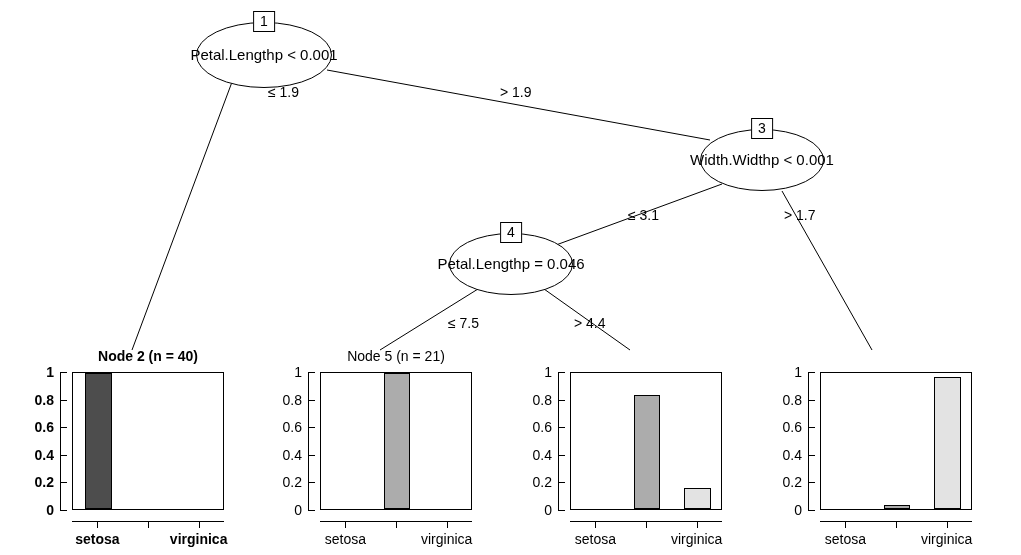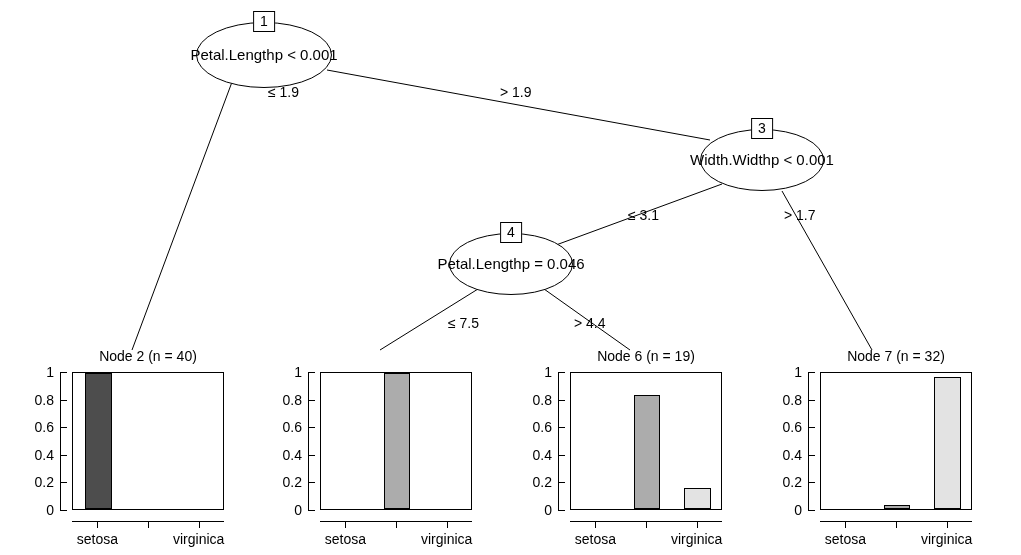--- a/index.html
+++ b/index.html
@@ -122,21 +122,21 @@
   <div id="edge-label-layer">
       <div class="edge-label" style="left: 224px; top: 84px; margin-left: 44px;">≤ 1.9</div>
       <div class="edge-label" style="left: 500px; top: 84px;">&gt; 1.9</div>
       <div class="edge-label" style="left: 628px; top: 207px;">≤ 3.1</div>
       <div class="edge-label" style="left: 784px; top: 207px;">&gt; 1.7</div>
       <div class="edge-label" style="left: 448px; top: 315px;">≤ 7.5</div>
       <div class="edge-label" style="left: 574px; top: 315px;">&gt; 4.4</div>
     </div>
 
   <div id="panel-layer">
-      <div class="panel" style="left: 0px; top: 0px; width: 1021px; height: 555px; pointer-events: none;">
+      <div class="panel" style="left: 0px; top: 0px; width: 1021px; height: 555px; pointer-events: none; font-weight: bold;">
         <div style="position: absolute; left: 72px; top: 348px; width: 152px; text-align: center; font-size: 14px; white-space: nowrap;">Node 2 (n = 40)</div>
         <div class="plotbox" style="left: 72px; top: 372px; width: 152px; height: 138px;">
           <div class="bars">
             <div class="bar" title="setosa: 1" style="left: 12.16px; width: 26.3467px; height: 136px; background: rgb(77, 77, 77);"></div>
           </div>
         </div>
         <div class="yaxis-line" style="left: 60px; top: 372px; height: 138px;"></div>
         <div class="ytick-mark" style="left: 60px; top: 372px; width: 7px;"></div>
         <div class="ytick-label" style="left: 16px; top: 372px; width: 38px;">1</div>
         <div class="ytick-mark" style="left: 60px; top: 399.6px; width: 7px;"></div>
@@ -150,20 +150,21 @@
         <div class="ytick-mark" style="left: 60px; top: 510px; width: 7px;"></div>
         <div class="ytick-label" style="left: 16px; top: 510px; width: 38px;">0</div>
         <div class="xaxis-line" style="left: 72px; top: 521px; width: 152px;"></div>
         <div class="xtick-mark" style="left: 97.3333px; top: 521px; height: 7px;"></div>
         <div class="xtick-label" style="left: 97.3333px; top: 531px;">setosa</div>
         <div class="xtick-mark" style="left: 148px; top: 521px; height: 7px;"></div>
         <div class="xtick-mark" style="left: 198.667px; top: 521px; height: 7px;"></div>
         <div class="xtick-label" style="left: 198.667px; top: 531px;">virginica</div>
       </div>
       <div class="panel" style="left: 0px; top: 0px; width: 1021px; height: 555px; pointer-events: none;">
+        <div style="position: absolute; left: 320px; top: 348px; width: 152px; text-align: center; font-size: 14px; white-space: nowrap;">Node 5 (n = 21)</div>
         <div class="plotbox" style="left: 320px; top: 372px; width: 152px; height: 138px;">
           <div class="bars">
             <div class="bar" title="versicolor: 1" style="left: 62.8267px; width: 26.3467px; height: 136px; background: rgb(172, 172, 172);"></div>
           </div>
         </div>
         <div class="yaxis-line" style="left: 308px; top: 372px; height: 138px;"></div>
         <div class="ytick-mark" style="left: 308px; top: 372px; width: 7px;"></div>
         <div class="ytick-label" style="left: 264px; top: 372px; width: 38px;">1</div>
         <div class="ytick-mark" style="left: 308px; top: 399.6px; width: 7px;"></div>
         <div class="ytick-label" style="left: 264px; top: 399.6px; width: 38px;">0.8</div>
@@ -176,21 +177,20 @@
         <div class="ytick-mark" style="left: 308px; top: 510px; width: 7px;"></div>
         <div class="ytick-label" style="left: 264px; top: 510px; width: 38px;">0</div>
         <div class="xaxis-line" style="left: 320px; top: 521px; width: 152px;"></div>
         <div class="xtick-mark" style="left: 345.333px; top: 521px; height: 7px;"></div>
         <div class="xtick-label" style="left: 345.333px; top: 531px;">setosa</div>
         <div class="xtick-mark" style="left: 396px; top: 521px; height: 7px;"></div>
         <div class="xtick-mark" style="left: 446.667px; top: 521px; height: 7px;"></div>
         <div class="xtick-label" style="left: 446.667px; top: 531px;">virginica</div>
       </div>
       <div class="panel" style="left: 0px; top: 0px; width: 1021px; height: 555px; pointer-events: none;">
-        <div style="position: absolute; left: 570px; top: 348px; width: 152px; text-align: center; font-size: 14px; white-space: nowrap;">Node 6 (n = 19)</div>
         <div class="plotbox" style="left: 570px; top: 372px; width: 152px; height: 138px;">
           <div class="bars">
             <div class="bar" title="versicolor: 0.842" style="left: 62.8267px; width: 26.3467px; height: 114.512px; background: rgb(172, 172, 172);"></div>
             <div class="bar" title="virginica: 0.158" style="left: 113.493px; width: 26.3467px; height: 21.488px; background: rgb(227, 227, 227);"></div>
           </div>
         </div>
         <div class="yaxis-line" style="left: 558px; top: 372px; height: 138px;"></div>
         <div class="ytick-mark" style="left: 558px; top: 372px; width: 7px;"></div>
         <div class="ytick-label" style="left: 514px; top: 372px; width: 38px;">1</div>
         <div class="ytick-mark" style="left: 558px; top: 399.6px; width: 7px;"></div>
@@ -204,21 +204,20 @@
         <div class="ytick-mark" style="left: 558px; top: 510px; width: 7px;"></div>
         <div class="ytick-label" style="left: 514px; top: 510px; width: 38px;">0</div>
         <div class="xaxis-line" style="left: 570px; top: 521px; width: 152px;"></div>
         <div class="xtick-mark" style="left: 595.333px; top: 521px; height: 7px;"></div>
         <div class="xtick-label" style="left: 595.333px; top: 531px;">setosa</div>
         <div class="xtick-mark" style="left: 646px; top: 521px; height: 7px;"></div>
         <div class="xtick-mark" style="left: 696.667px; top: 521px; height: 7px;"></div>
         <div class="xtick-label" style="left: 696.667px; top: 531px;">virginica</div>
       </div>
       <div class="panel" style="left: 0px; top: 0px; width: 1021px; height: 555px; pointer-events: none;">
-        <div style="position: absolute; left: 820px; top: 348px; width: 152px; text-align: center; font-size: 14px; white-space: nowrap;">Node 7 (n = 32)</div>
         <div class="plotbox" style="left: 820px; top: 372px; width: 152px; height: 138px;">
           <div class="bars">
             <div class="bar" title="versicolor: 0.031" style="left: 62.8267px; width: 26.3467px; height: 4.216px; background: rgb(172, 172, 172);"></div>
             <div class="bar" title="virginica: 0.969" style="left: 113.493px; width: 26.3467px; height: 131.784px; background: rgb(227, 227, 227);"></div>
           </div>
         </div>
         <div class="yaxis-line" style="left: 808px; top: 372px; height: 138px;"></div>
         <div class="ytick-mark" style="left: 808px; top: 372px; width: 7px;"></div>
         <div class="ytick-label" style="left: 764px; top: 372px; width: 38px;">1</div>
         <div class="ytick-mark" style="left: 808px; top: 399.6px; width: 7px;"></div>

